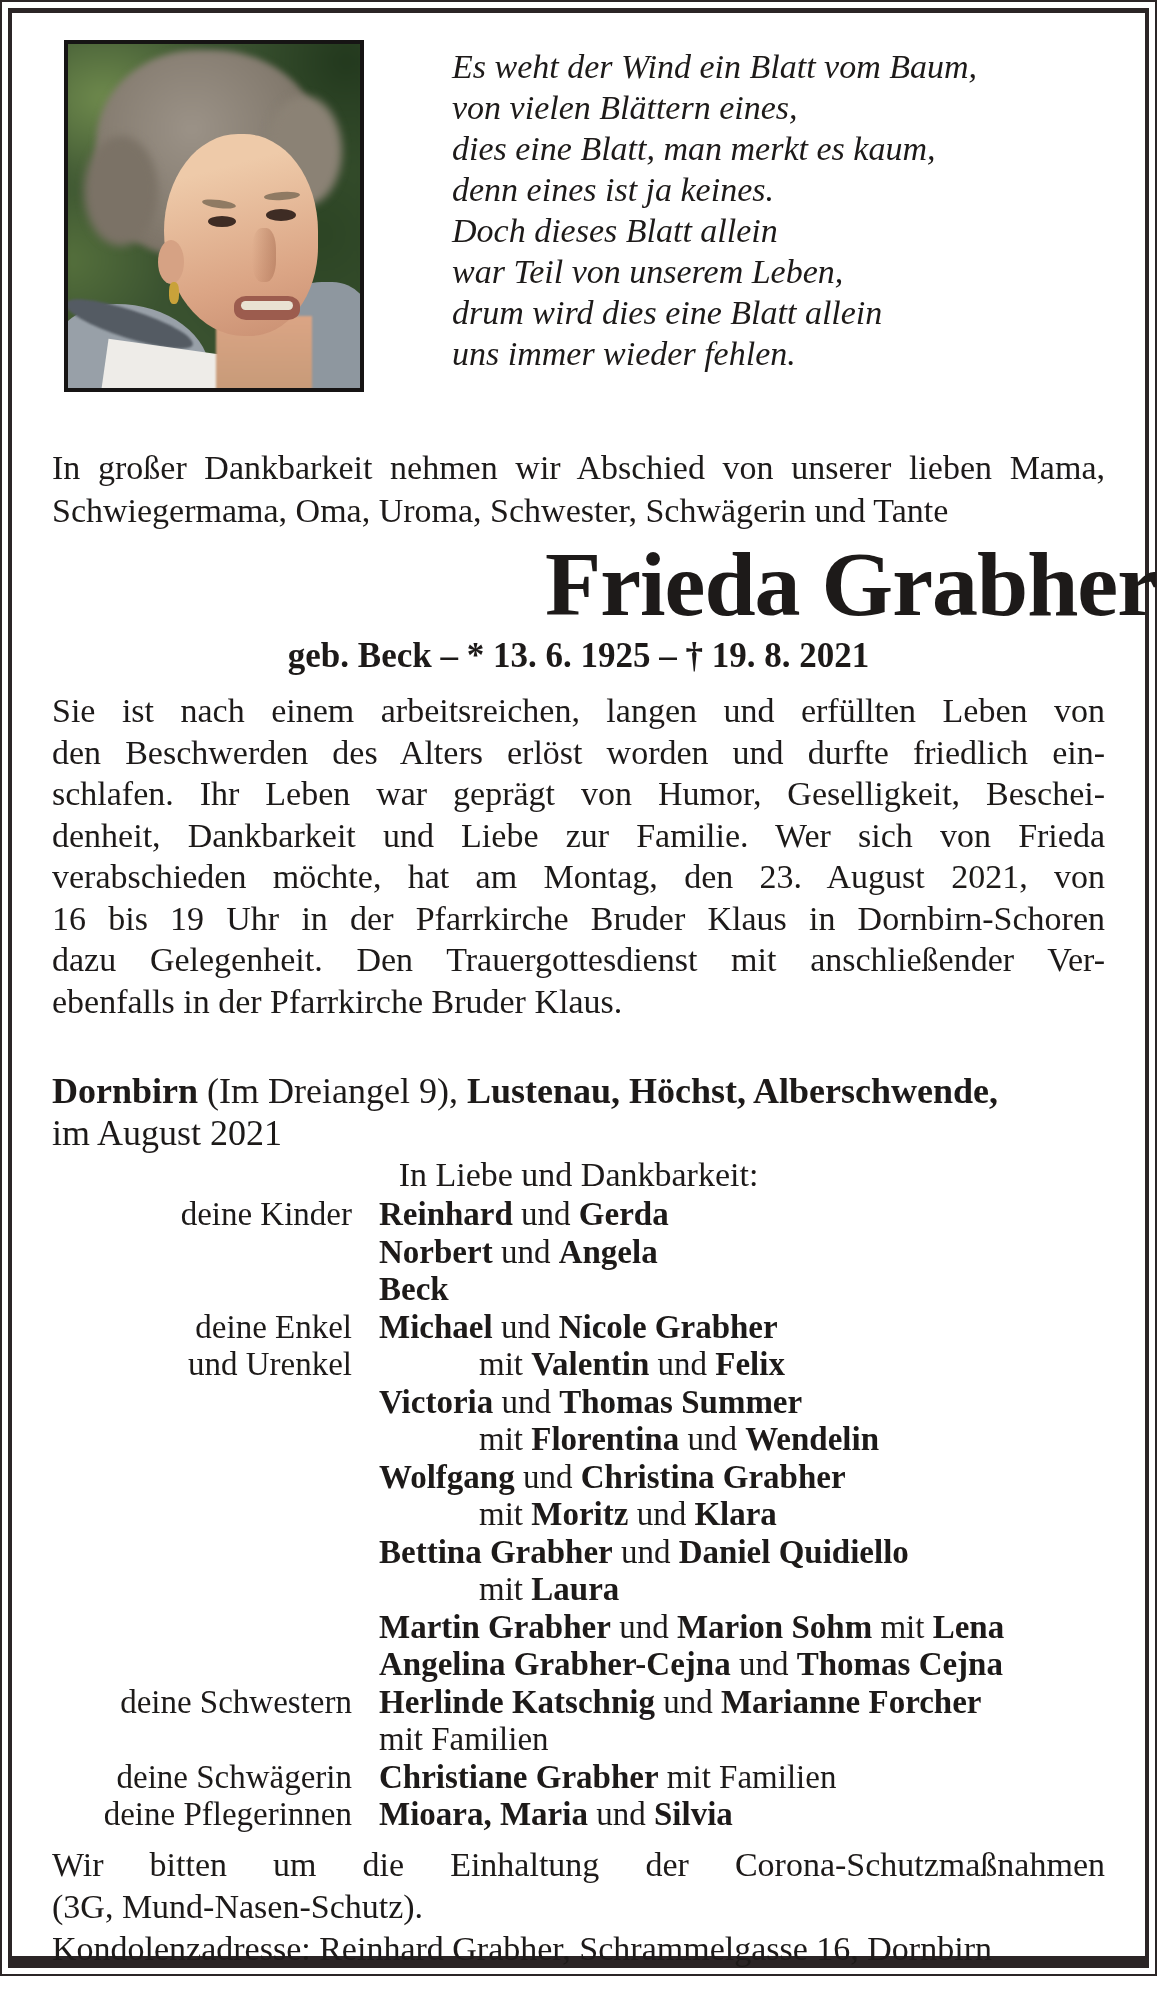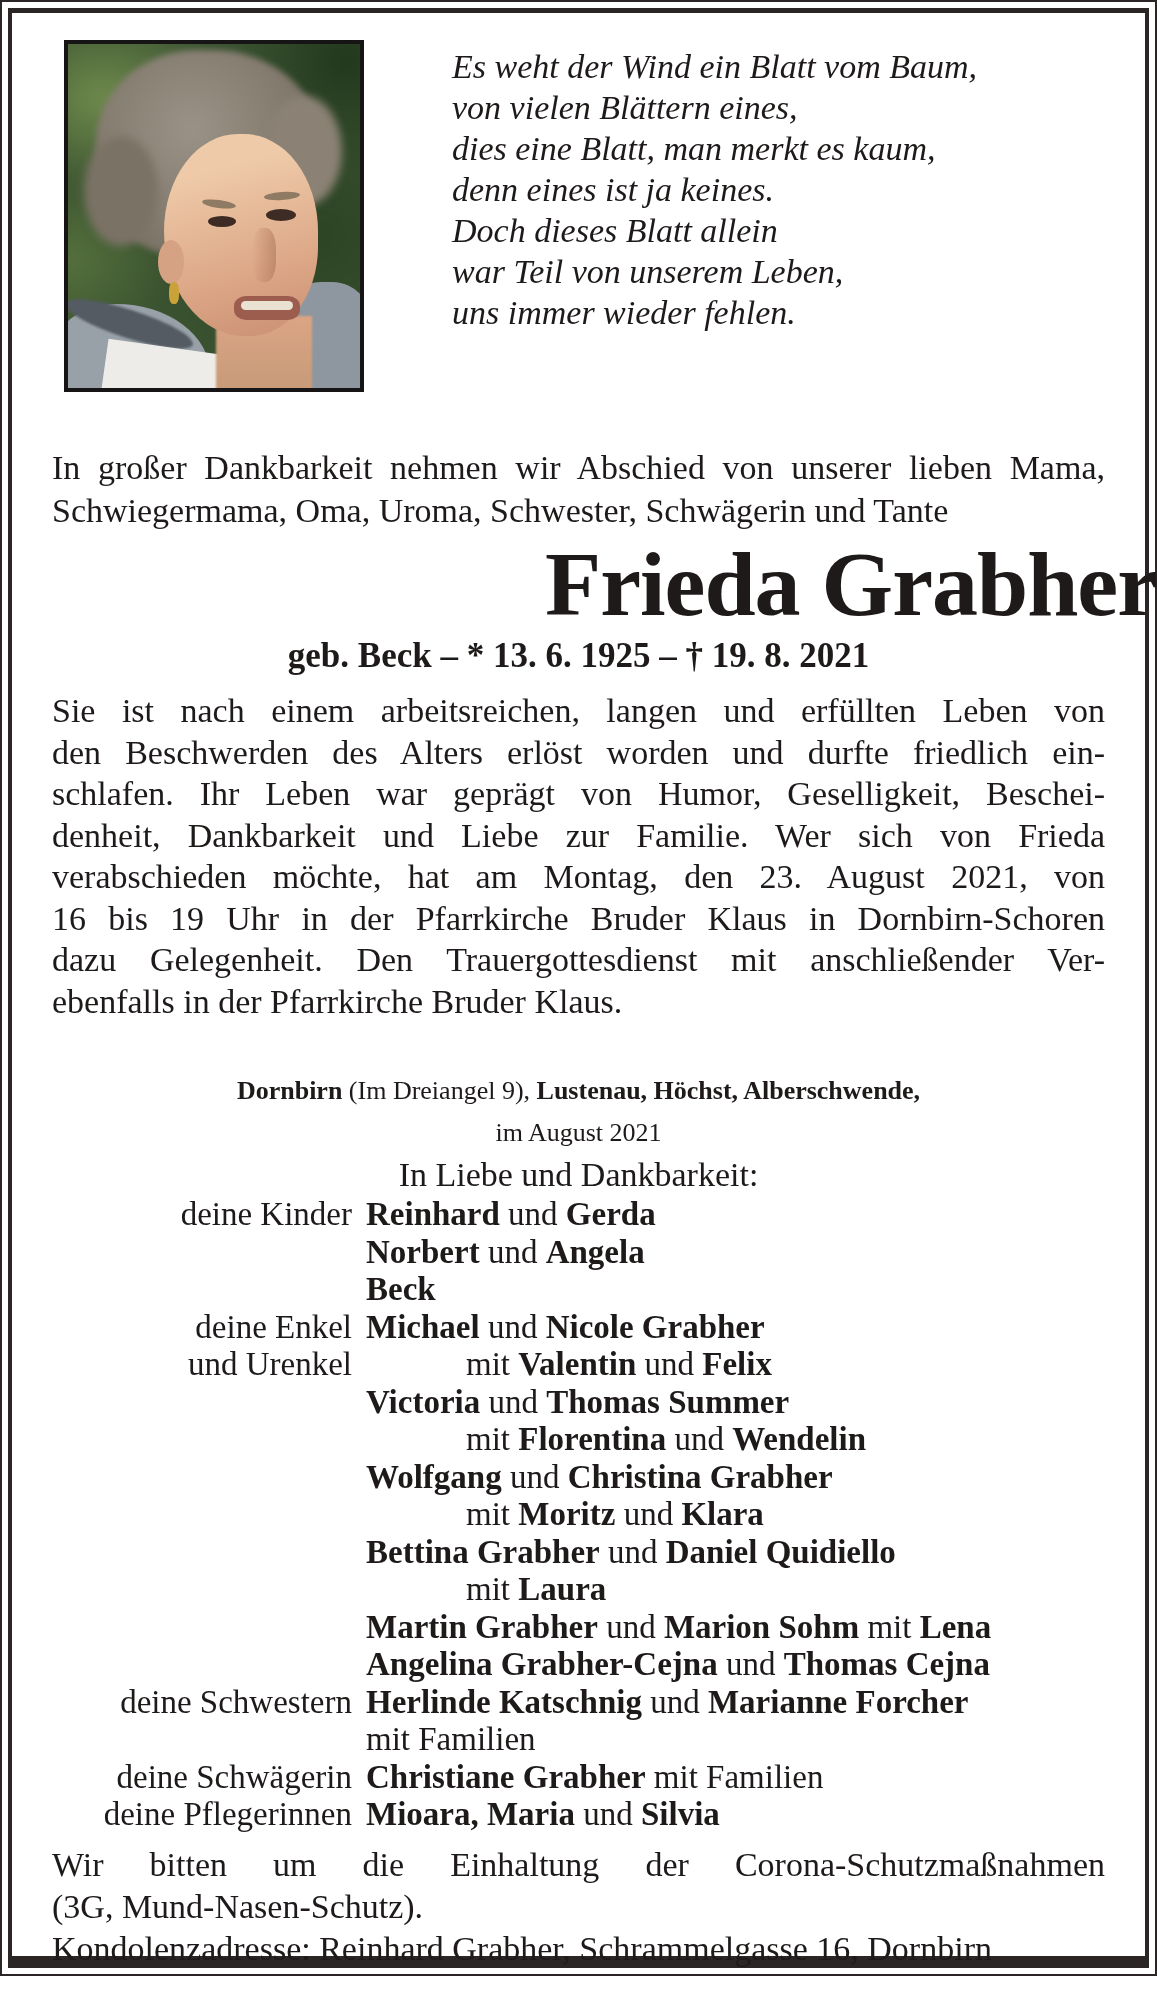--- a/index.html
+++ b/index.html
@@ -43,24 +43,24 @@
   .ear{left:90px;top:196px;width:26px;height:44px;border-radius:50%;background:#d6a284;}
   .earring{left:101px;top:238px;width:10px;height:22px;border-radius:40%;background:#c9a23a;}
 
   
   .poem{position:absolute;left:452px;top:46px;width:662px;font-style:italic;font-size:34px;line-height:41px;}
   .intro{position:absolute;left:52px;top:446px;width:1053px;font-size:34px;line-height:43px;}
   .name{position:absolute;left:0;top:536px;width:100%;text-align:right;font-weight:bold;
         font-size:92px;line-height:96px;letter-spacing:-1px;}
   .geb{position:absolute;left:0;top:636px;width:100%;text-align:center;font-weight:bold;font-size:35px;}
   .body-text{position:absolute;left:52px;top:690px;width:1053px;font-size:34px;line-height:41.5px;}
-  .cities{position:absolute;left:52px;top:1070px;width:1053px;font-size:26px;line-height:42px;text-align:center;}
+  .cities{position:absolute;left:52px;top:1070px;width:1053px;font-size:36px;line-height:42px;}
   .liebe{position:absolute;left:0;top:1156px;width:100%;text-align:center;font-size:34px;}
   .family{position:absolute;left:52px;top:1196px;width:1053px;font-size:33px;line-height:37.5px;}
-  .fam-row{display:flex;}
+  .fam-row{display:flex;gap:13px;}
   .fam-label{width:300px;flex:none;text-align:right;padding-right:14px;}
   .fam-names{flex:1;}
   .fam-names.indent{padding-left:100px;}
   .closing{position:absolute;left:52px;top:1844px;width:1053px;font-size:34px;line-height:42px;}
   .tline.just{text-align:justify;text-align-last:justify;}
   .b{font-weight:bold;}
 </style>
 </head>
 <body>
 
@@ -90,20 +90,21 @@
     <div class="earring"></div>
   </div>
 
   <div class="poem" id="poem-lines">
       <div class="tline">Es weht der Wind ein Blatt vom Baum,</div>
       <div class="tline">von vielen Blättern eines,</div>
       <div class="tline">dies eine Blatt, man merkt es kaum,</div>
       <div class="tline">denn eines ist ja keines.</div>
       <div class="tline">Doch dieses Blatt allein</div>
       <div class="tline">war Teil von unserem Leben,</div>
+      <div class="tline">drum wird dies eine Blatt allein</div>
       <div class="tline">uns immer wieder fehlen.</div>
     </div>
 
   <div class="intro" id="intro-lines">
       <div class="tline just">In großer Dankbarkeit nehmen wir Abschied von unserer lieben Mama,</div>
       <div class="tline">Schwiegermama, Oma, Uroma, Schwester, Schwägerin und Tante</div>
     </div>
 
   <div class="name">Frieda Grabher</div>
 

